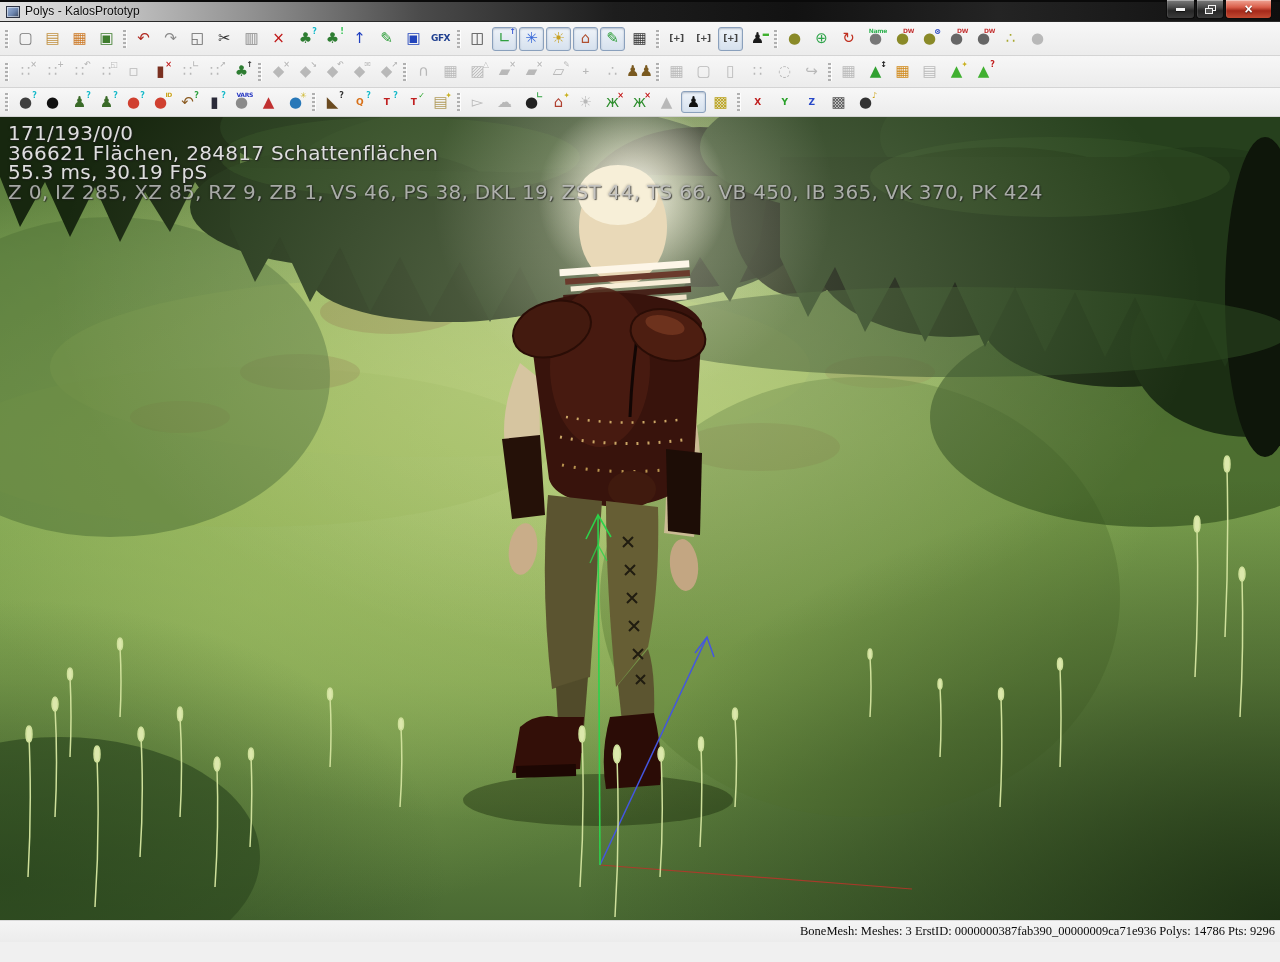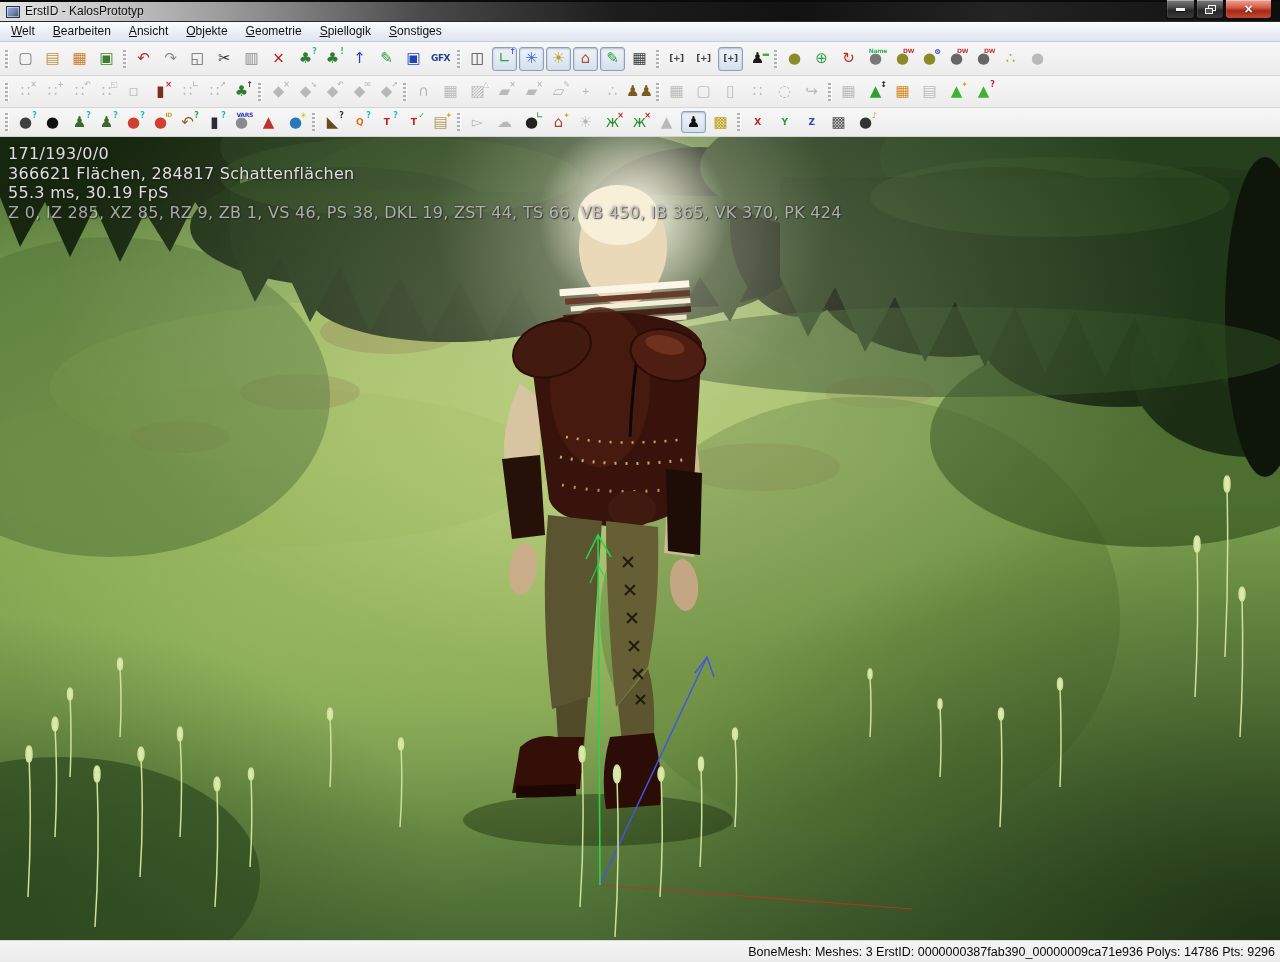--- a/index.html
+++ b/index.html
@@ -56,63 +56,54 @@
   .tb-btn .g.t { font-size:9px; font-weight:bold; letter-spacing:-0.5px; }
   .tb-btn .bd { position:absolute; top:0; right:0; font-size:8px; font-weight:bold; line-height:1;
     font-family:"DejaVu Sans", sans-serif; text-shadow:0 0 2px #fff,0 0 2px #fff; }
   .tb-btn .bd.wide { font-size:6px; letter-spacing:-0.3px; }
   .tb-btn.disabled .g, .tb-btn.disabled .bd { color:#a6a6a6 !important; opacity:.75; }
 
   
   .viewport { position:relative; width:1280px; height:803px; background:#476b2f; overflow:hidden; }
   .viewport svg { position:absolute; inset:0; display:block; }
   .debug-overlay { position:absolute; top:7px; left:8px; z-index:5;
-    font-family:"DejaVu Sans", sans-serif; font-size:16px; line-height:19.5px;
+    font-family:"DejaVu Sans", sans-serif; font-size:20px; line-height:19.5px;
     color:#dedede; text-shadow:1px 1px 1px rgba(35,35,35,.85), 0 0 3px rgba(0,0,0,.45);
     letter-spacing:.3px; white-space:nowrap; }
   .debug-overlay .dim { color:#bdbdbd; opacity:.85; }
 
   
   .statusbar { height:22px; background:linear-gradient(#f4f4f4,#ececec); border-top:1px solid #d9d9d9;
     display:flex; align-items:center; justify-content:flex-end; padding:0 5px; }
-  .status-text { font-size:12.5px; color:#0a0a0a; }
+  .status-text { font-size:12.5px; color:#0a0a0a;font-family:Liberation Serif, serif; }
 </style>
 </head>
 <body>
 
 <div class="app">
 
   <div class="titlebar">
     <div class="app-icon"></div>
-    <div class="title-text">ErstID - KalosPrototyp</div>
+    <div class="title-text">Polys - KalosPrototyp</div>
     <div class="win-controls">
       <div class="win-btn min">
         <div class="glyph-min"></div>
       </div>
       <div class="win-btn rest">
         <div class="glyph-rest">
             <div class="r1"></div>
             <div class="r2"></div>
           </div>
       </div>
       <div class="win-btn close">
         <div class="glyph-close">×</div>
       </div>
     </div>
   </div>
 
-  <div class="menubar" id="menubar">
-      <div class="menu-item"><u>W</u>elt</div>
-      <div class="menu-item"><u>B</u>earbeiten</div>
-      <div class="menu-item"><u>A</u>nsicht</div>
-      <div class="menu-item"><u>O</u>bjekte</div>
-      <div class="menu-item"><u>G</u>eometrie</div>
-      <div class="menu-item"><u>S</u>piellogik</div>
-      <div class="menu-item"><u>S</u>onstiges</div>
-    </div>
 
   <div class="toolbar tb-row1">
       <div class="tb-group">
         <div class="grip"></div>
         <div class="tb-btn">
           <span class="g" style="color: rgb(119, 119, 119);">▢</span>
         </div>
         <div class="tb-btn">
           <span class="g" style="color: rgb(192, 144, 64);">▤</span>
         </div>

